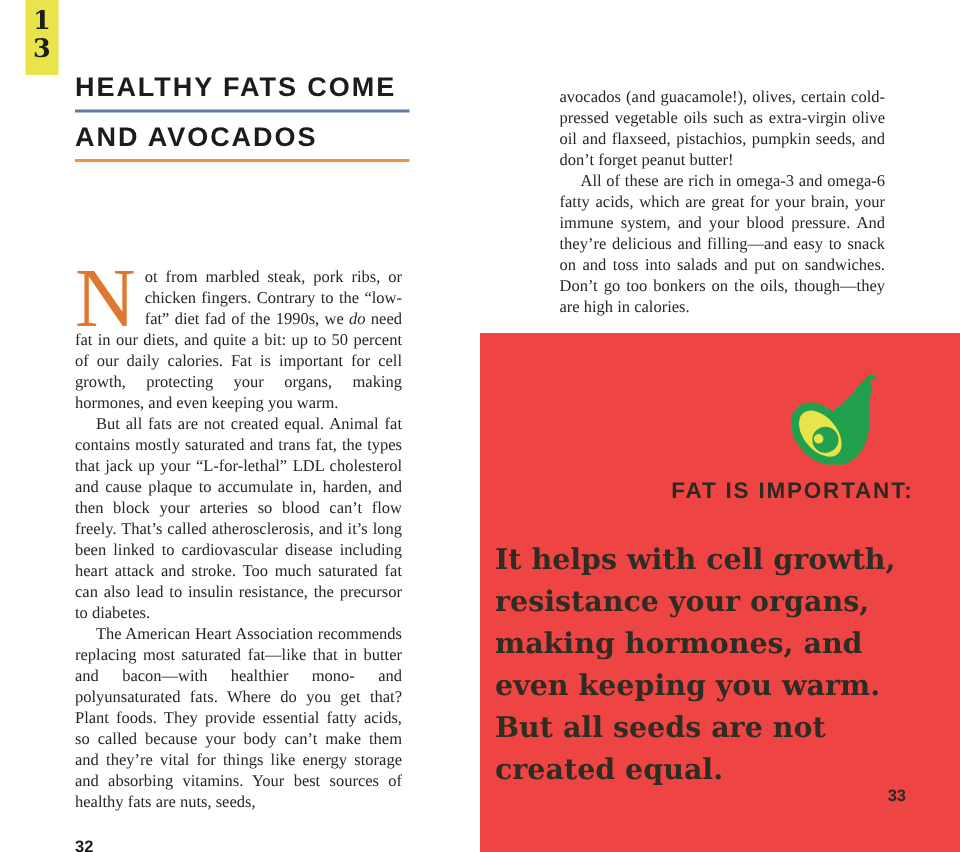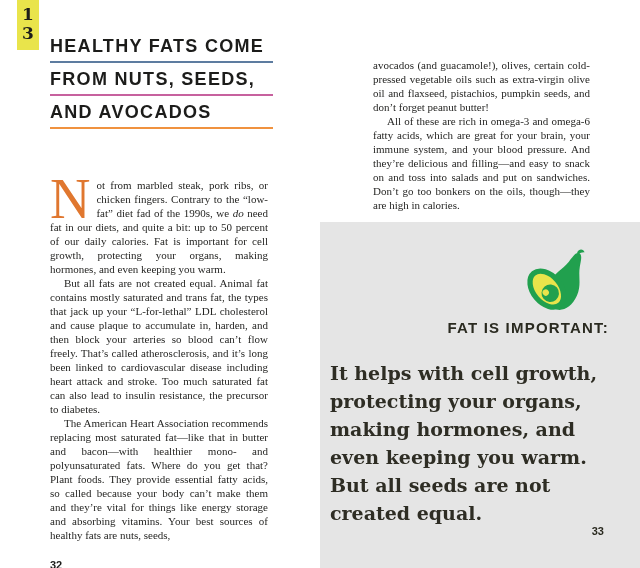--- a/index.html
+++ b/index.html
@@ -30,21 +30,21 @@
   .chapter-badge .digit {
     font-family: "DejaVu Serif", serif;
     font-weight: 700;
     font-size: 17px;
     line-height: 19px;
     color: #1c1c1a;
   }
 
   .title-block {
     position: absolute;
-    left: 50px; top: 36px;
+    left: 50px; top: 48px;
     width: 223px;
   }
   .title-line {
     font-family: "Liberation Sans", sans-serif;
     font-weight: 700;
     font-size: 18px;
     letter-spacing: 1.3px;
     color: #1c1c1a;
     padding-bottom: 4px;
     margin-bottom: 6px;
@@ -90,21 +90,21 @@
     font-size: 11px;
     color: #1c1c1a;
   }
   .folio-left { left: 50px; top: 527px; margin-top: 32px; }
 
   
   .callout {
     position: absolute;
     left: 320px; top: 222px;
     width: 320px; height: 346px;
-    background: #e5e5e5;
+    background: #ef4444;
   }
   .avocado-wrap {
     position: absolute;
     left: 200px; top: 20px;
     width: 78px; height: 76px;
   }
   .callout-heading {
     position: absolute;
     right: 31px; top: 97px;
     font-family: "Liberation Sans", sans-serif;
@@ -139,21 +139,20 @@
 
 <div class="spread">
 
   <div class="chapter-badge">
     <div class="digit">1</div>
     <div class="digit">3</div>
   </div>
 
   <div class="title-block">
     <div class="title-line u1">HEALTHY FATS COME</div>
-    <div class="title-line u2">FROM NUTS, SEEDS,</div>
     <div class="title-line u3">AND AVOCADOS</div>
   </div>
 
   <div class="body-copy body-copy-left">
     <p><span class="drop-cap">N</span><span>ot from marbled steak, pork ribs, or chicken fingers. Contrary to the “low-fat” diet fad of the 1990s, we </span><em>do</em><span> need fat in our diets, and quite a bit: up to 50 percent of our daily calories. Fat is important for cell growth, protecting your organs, making hormones, and even keeping you warm.</span></p>
     <p class="indent">But all fats are not created equal. Animal fat contains mostly saturated and trans fat, the types that jack up your “L-for-lethal” LDL cholesterol and cause plaque to accumulate in, harden, and then block your arteries so blood can’t flow freely. That’s called atherosclerosis, and it’s long been linked to cardiovascular disease including heart attack and stroke. Too much saturated fat can also lead to insulin resistance, the precursor to diabetes.</p>
     <p class="indent">The American Heart Association recommends replacing most saturated fat—like that in butter and bacon—with healthier mono- and polyunsaturated fats. Where do you get that? Plant foods. They provide essential fatty acids, so called because your body can’t make them and they’re vital for things like energy storage and absorbing vitamins. Your best sources of healthy fats are nuts, seeds,</p>
   </div>
 
   <div class="folio folio-left">32</div>
@@ -178,21 +177,21 @@
           <circle cx="34" cy="69" r="11.5" fill="#21a04e"></circle>
           <circle cx="30" cy="64.5" r="4.2" fill="#e9e44b"></circle>
         </g>
       </svg>
     </div>
 
     <div class="callout-heading">FAT IS IMPORTANT:</div>
 
     <div class="callout-quote">
       <div>It helps with cell growth,</div>
-      <div>protecting your organs,</div>
+      <div>resistance your organs,</div>
       <div>making hormones, and</div>
       <div>even keeping you warm.</div>
       <div>But all seeds are not</div>
       <div>created equal.</div>
     </div>
 
     <div class="folio-right">33</div>
   </div>
 
 </div>

